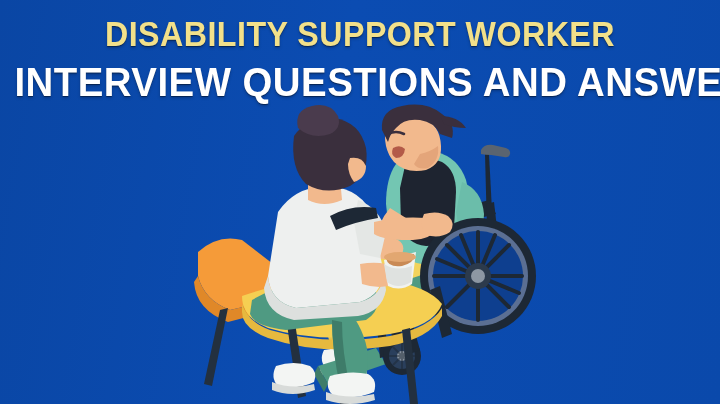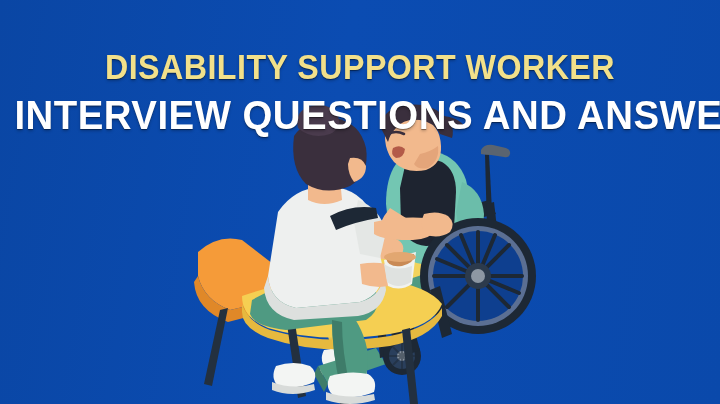--- a/index.html
+++ b/index.html
@@ -22,21 +22,20 @@
     inset: 0;
     background: linear-gradient(100deg, #0a46a4 0%, #0b4cb2 45%, #0a49ab 100%);
   }
   #title-block {
     position: absolute;
     left: 0;
     right: 0;
     top: 16px;
     text-align: center;
     z-index: 5;
-    margin-top: 33px;
   }
   .title-line {
     display: block;
     white-space: nowrap;
     font-family: "Liberation Sans Narrow", "Liberation Sans", sans-serif;
     font-weight: 700;
     text-transform: uppercase;
     letter-spacing: 0.5px;
     line-height: 1.0;
   }

